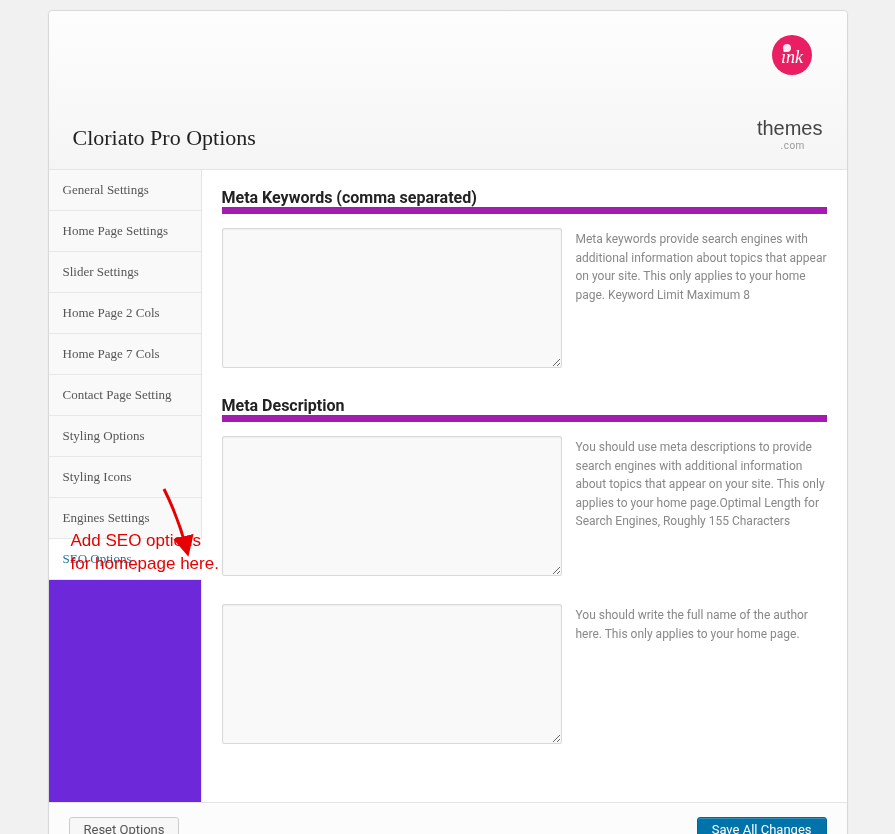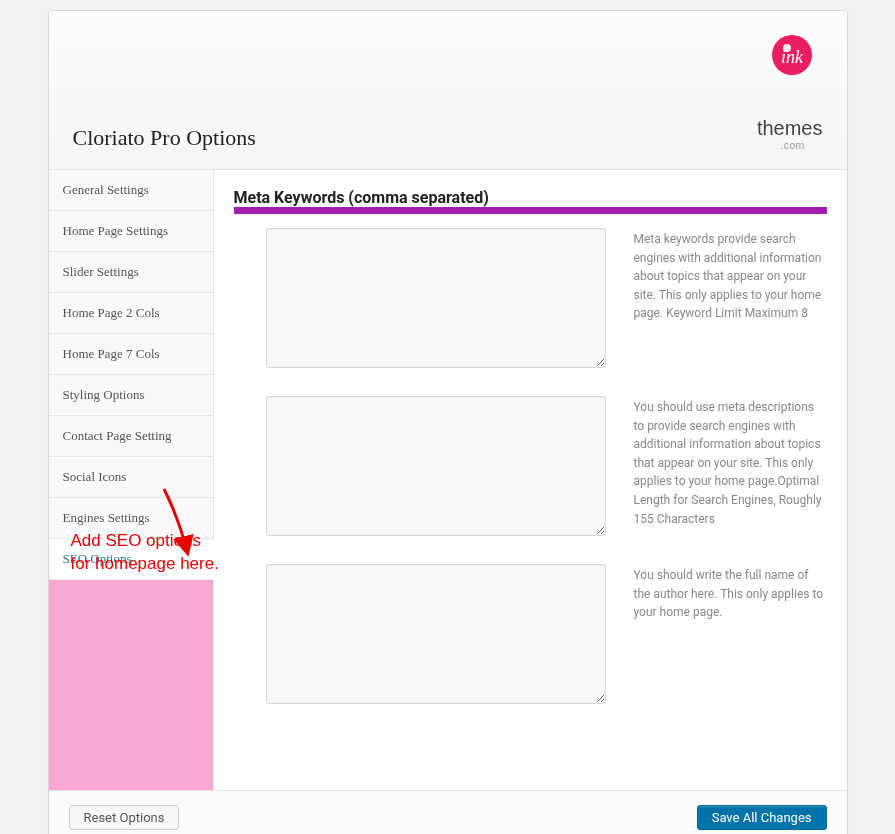--- a/index.html
+++ b/index.html
@@ -38,22 +38,22 @@
     .logo-text {
       font-family: Liberation Sans, sans-serif;
       font-size: 20px;
       color: #444;
       margin-left: -4px;
       margin-top: 40px;
     }
     .logo-sub { font-size: 10px; color: #999; margin-left: 2px; letter-spacing: 0.5px; }
     .body-wrap { display: flex; }
     .sidebar {
-      width: 165px;
-      background: #f9a8d4;
+      width: 153px;
+      background: #6d28d9;
       border-right: 1px solid #e5e5e5;
     }
     .sidebar-item {
       padding: 12px 14px;
       border-bottom: 1px solid #e7e7e7;
       font-family: Georgia, "Times New Roman", serif;
       font-size: 13px;
       color: #555;
       cursor: pointer;
       background: #f9f9f9;
@@ -70,21 +70,21 @@
       min-height: 620px;
     }
     .section { margin-bottom: 28px; }
     .section-title {
       font-size: 16px;
       font-weight: bold;
       color: #222;
       border-bottom: 7px solid #a21caf;
       margin-bottom: 14px;
     }
-    .field-row { display: flex; gap: 28px; margin-left: 32px; }
+    .field-row { display: flex; gap: 14px; }
     .textarea {
       width: 340px;
       height: 140px;
       border: 1px solid #d8d8d8;
       background: #f9f9f9;
       border-radius: 2px;
       padding: 6px;
       font-family: inherit;
       font-size: 13px;
       resize: both;
@@ -163,35 +163,36 @@
     </div>
   </div>
 
   <div class="body-wrap">
     <div class="sidebar" id="sidebar">
         <div class="sidebar-item">General Settings</div>
         <div class="sidebar-item">Home Page Settings</div>
         <div class="sidebar-item">Slider Settings</div>
         <div class="sidebar-item">Home Page 2 Cols</div>
         <div class="sidebar-item">Home Page 7 Cols</div>
+        <div class="sidebar-item">Contact Page Setting</div>
         <div class="sidebar-item">Styling Options</div>
-        <div class="sidebar-item">Contact Page Setting</div>
-        <div class="sidebar-item">Social Icons</div>
+        <div class="sidebar-item">Styling Icons</div>
         <div class="sidebar-item">Engines Settings</div>
         <div class="sidebar-item active">SEO Options</div>
       </div>
     <div class="content" id="content">
         <div class="section">
           <div class="section-title">Meta Keywords (comma separated)</div>
           <div class="field-row">
             <textarea class="textarea" style=""></textarea>
             <div class="help-text">Meta keywords provide search engines with additional information about topics that appear on your site. This only applies to your home page. Keyword Limit Maximum 8</div>
           </div>
         </div>
         <div class="section">
+          <div class="section-title">Meta Description</div>
           <div class="field-row">
             <textarea class="textarea" style=""></textarea>
             <div class="help-text">You should use meta descriptions to provide search engines with additional information about topics that appear on your site. This only applies to your home page.Optimal Length for Search Engines, Roughly 155 Characters</div>
           </div>
         </div>
         <div class="section">
           <div class="field-row">
             <textarea class="textarea" style=""></textarea>
             <div class="help-text">You should write the full name of the author here. This only applies to your home page.</div>
           </div>

